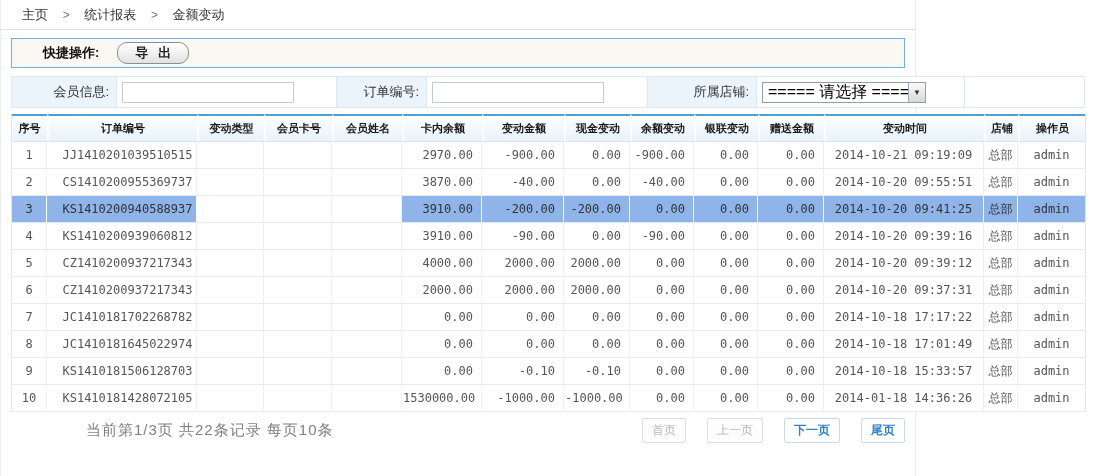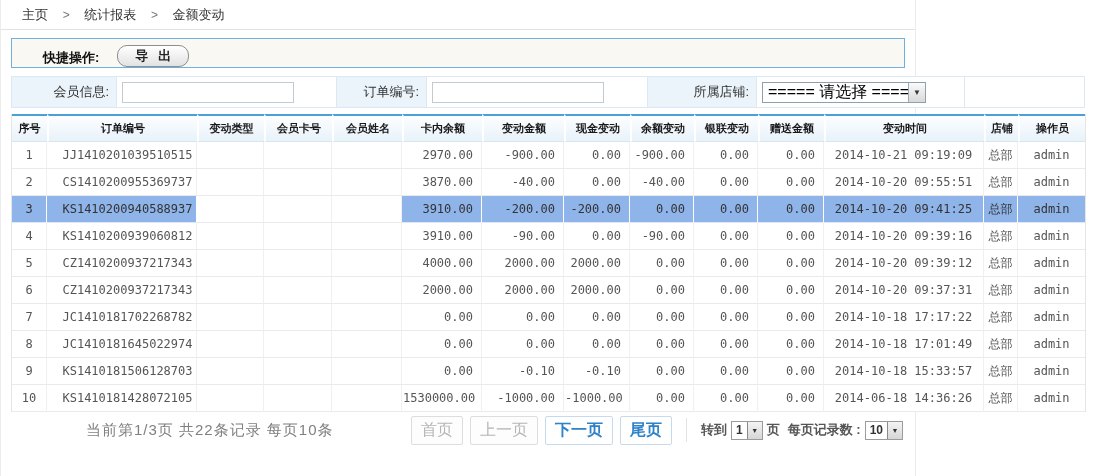--- a/index.html
+++ b/index.html
@@ -9,21 +9,21 @@
           border-left:1px solid #ECECEC; border-right:1px solid #ECECEC; }
 
   
   .breadcrumb { height:30px; line-height:29px; padding-left:21px;
                 border-bottom:1px solid #E2E2E2; color:#333; }
   .breadcrumb .crumb { color:#333; cursor:pointer; }
   .breadcrumb .sep { color:#777; margin:0 11px; font-size:12px; }
 
   
   .quick { margin:8px 10px 8px 10px; height:30px; border:1px solid #6FB1DE;
-           background:#F9F8F2; display:flex; align-items:flex-end; }
+           background:#F9F8F2; display:flex; align-items:center; }
   .quick-label { font-weight:bold; color:#111; margin-left:31px; }
   .gray-btn { margin-left:18px; min-width:72px; height:22px; border:1px solid #8E8E8E;
               background:linear-gradient(#FFFFFF,#E2E2E2); font-family:"Liberation Sans",sans-serif;
               font-size:13px; font-weight:bold; color:#222; letter-spacing:10px;
               padding:0 2px 0 12px; cursor:pointer; border-radius:10px; }
 
   
   table.filters { width:1073px; margin:0 10px 6px 10px; border-collapse:collapse;
                   border:1px solid #BAD3E8; table-layout:fixed; }
   .filters td { height:31px; border:1px solid #DCE9F4; font-size:13px; }
@@ -58,22 +58,22 @@
   .grid td.c { text-align:center; }
   .grid td.l { text-align:center; padding-left:13px; }
   .grid td.r { text-align:right; padding-right:8px; }
   .grid td.hl { background:#8FB4EA; color:#333; border-right-color:#FDFDFD; border-bottom-color:#DFE9F8; }
   .grid tr { cursor:pointer; }
 
   
   .footer { margin:4px 10px 0 10px; height:28px; display:flex; align-items:center; background:#fff; }
   .summary { color:#808080; font-size:15px; margin-left:75px; letter-spacing:1px; }
   .pager { margin-left:auto; display:flex; align-items:center; }
-  .pg { display:inline-block; padding:3px 9px; margin-left:7px; border:1px solid #DDDDDD;
-        border-radius:2px; color:#B5B5B5; background:#FDFDFD; font-size:16px; cursor:default; }
+  .pg { display:inline-block; padding:3px 9px; margin-left:21px; border:1px solid #DDDDDD;
+        border-radius:2px; color:#B5B5B5; background:#FDFDFD; font-size:12px; cursor:default; }
   .pg.link { color:#2E82C8; border-color:#C6DAEC; background:#fff; font-weight:bold; cursor:pointer; }
   .pg.num { padding:3px 8px; }
   .pg.current { border:none; background:transparent; color:#444; font-weight:bold; cursor:default; }
   .goto { display:inline-flex; align-items:center; margin-left:14px; padding-left:12px;
           border-left:1px solid #E3E3E3; color:#555; font-weight:bold; font-size:13px; height:24px; }
   .goto .txt { margin:0 2px; }
   .msel { display:inline-flex; align-items:center; border:1px solid #9B9B9B; background:#fff;
           height:19px; margin:0 2px; cursor:pointer; }
   .msel .v { padding:0 4px; min-width:13px; text-align:center; font-weight:bold; color:#333; font-size:12px; }
   .msel .arr { width:15px; height:17px; border-left:1px solid #8B8B8B;
@@ -311,42 +311,29 @@
           <td class="l">KS1410181428072105</td>
           <td class="c"></td>
           <td class="c"></td>
           <td class="c"></td>
           <td class="r">1530000.00</td>
           <td class="r">-1000.00</td>
           <td class="r">-1000.00</td>
           <td class="r">0.00</td>
           <td class="r">0.00</td>
           <td class="r">0.00</td>
-          <td class="c">2014-06-18 14:36:26</td>
+          <td class="c">2014-01-18 14:36:26</td>
           <td class="c">总部</td>
           <td class="c">admin</td>
         </tr>
       </tbody>
   </table>
 
   <div class="footer">
     <span class="summary">当前第1/3页 共22条记录 每页10条</span>
     <div class="pager">
       <span class="pg">首页</span>
       <span class="pg">上一页</span>
       <span class="pg link">下一页</span>
       <span class="pg link">尾页</span>
-      <span class="goto">
-        <span class="txt">转到</span>
-        <span class="msel">
-          <span class="v">1</span>
-          <span class="arr">▼</span>
-        </span>
-        <span class="txt">页</span>
-        <span class="txt" style="margin-left:6px">每页记录数 :</span>
-        <span class="msel">
-          <span class="v">10</span>
-          <span class="arr">▼</span>
-        </span>
-      </span>
     </div>
   </div>
 </div>
 
 </body></html>

